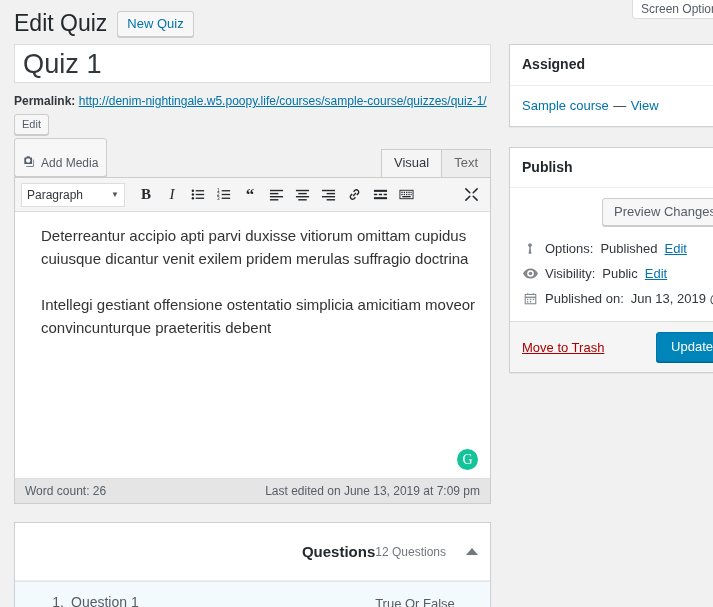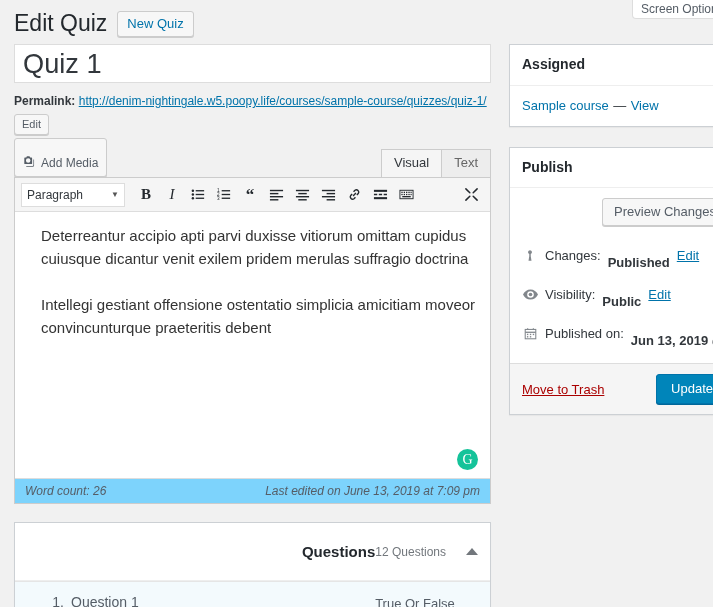--- a/index.html
+++ b/index.html
@@ -217,27 +217,26 @@
     justify-content: center;
     line-height: 1;
     cursor: pointer;
     font-family: "Liberation Serif", serif;
   }
 
   .mce-statusbar {
     display: flex;
     justify-content: space-between;
     align-items: center;
-    background: #7dd3fc;
+    background: #e5e5e5;
     border-top: 1px solid #ddd;
     padding: 4px 10px;
     font-size: 12px;
     color: #555d66;
     height: 25px;
-    font-style: italic;
   }
 
   
   .postbox {
     margin-top: 18px;
     background: #fff;
     border: 1px solid #ccd0d4;
     box-shadow: 0 1px 1px rgba(0,0,0,.04);
   }
   .postbox-header {
@@ -336,21 +335,21 @@
   .misc-row {
     display: flex;
     align-items: center;
     gap: 7px;
     padding: 5px 0;
     font-size: 13px;
     color: #32373c;
     white-space: nowrap;
   }
   .misc-row .mi { color: #82878c; width: 16px; display:flex; align-items:center; justify-content:center; flex:none; }
-  .misc-row b { font-weight: bold; margin-top: 14px; }
+  .misc-row b { font-weight: normal; }
   .misc-edit { color: #0073aa; text-decoration: underline; cursor: pointer; }
   .publish-footer {
     border-top: 1px solid #ddd;
     background: #f5f5f5;
     padding: 10px 12px;
     display: flex;
     align-items: center;
     justify-content: space-between;
   }
   .trash-link {
@@ -568,21 +567,21 @@
         <button class="preview-btn">Preview Changes</button>
       </div>
 
       <div class="misc-list">
         <div class="misc-row">
           <span class="mi">
             <svg width="12" height="13" viewBox="0 0 16 16" fill="#82878c">
               <path d="M8 1a2.6 2.6 0 00-1 5V9L6 15h4l-1-6V6a2.6 2.6 0 00-1-5z"></path>
             </svg>
           </span>
-          <span>Changes:</span>
+          <span>Options:</span>
           <b>Published</b>
           <span class="misc-edit">Edit</span>
         </div>
 
         <div class="misc-row">
           <span class="mi">
             <svg width="15" height="13" viewBox="0 0 18 12" fill="#82878c">
               <path d="M9 0C5 0 1.6 2.4 0 6c1.6 3.6 5 6 9 6s7.4-2.4 9-6c-1.6-3.6-5-6-9-6zm0 10a4 4 0 110-8 4 4 0 010 8z"></path>
               <circle cx="9" cy="6" r="2.2"></circle>
             </svg>

